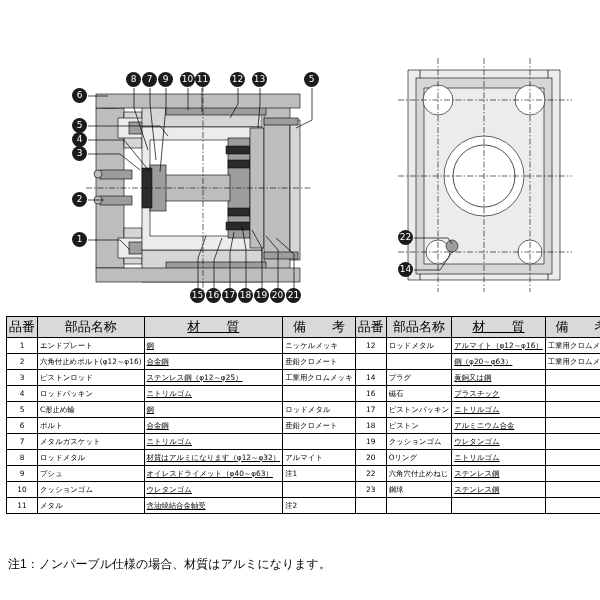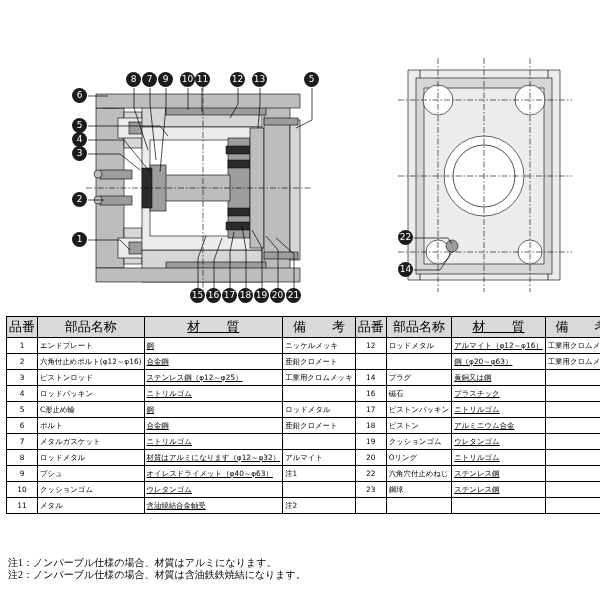--- a/index.html
+++ b/index.html
@@ -40,22 +40,22 @@
     overflow:hidden;
     height:13px;
   }
   .tbl th{background:#d9d9d9;font-weight:normal;text-align:center;font-size:13px;}
   .c-no{width:22px;text-align:center;}
   .c-nm{width:86px;}
   .c-mt{width:82px;text-decoration:underline;}
   .c-rm{width:92px;}
   .tbl td.ctr{text-align:center;}
   .note{
-    position:absolute;left:8px;font-size:10px;
-    font-family:Liberation Serif, serif;
+    position:absolute;left:8px;font-size:12px;
+    font-family:Liberation Sans, sans-serif;
     text-align:center;
   }
   .n1{top:556px;}
   .n2{top:568px;}
   .lead{stroke:#000;stroke-width:.7;fill:none;}
   .thin{stroke:#000;stroke-width:.7;fill:none;}
   .dash{stroke:#000;stroke-width:.6;fill:none;stroke-dasharray:6 2 1.5 2;}
   .hatchA{fill:#d6d6d6;stroke:#000;stroke-width:.6;}
   .hatchB{fill:#bdbdbd;stroke:#000;stroke-width:.6;}
   .hatchC{fill:#9d9d9d;stroke:#000;stroke-width:.6;}
@@ -320,15 +320,14 @@
           <td class="c-rm">注2</td>
           <td class="c-no ctr"></td>
           <td class="c-nm"></td>
           <td class="c-mt"></td>
           <td class="c-rm"></td>
         </tr>
       </tbody>
   </table>
 
   <div class="note n1">注1：ノンパーブル仕様の場合、材質はアルミになります。</div>
-  <div class="note n2">注2：ノンパーブル仕様の場合、材質は含油鉄鉄焼結になります。</div>
 
 </div>
 
 </body></html>

